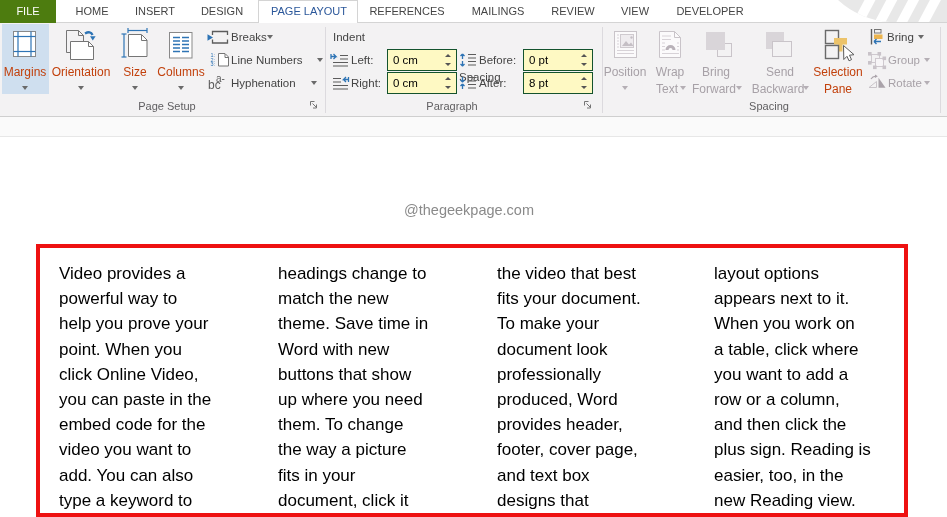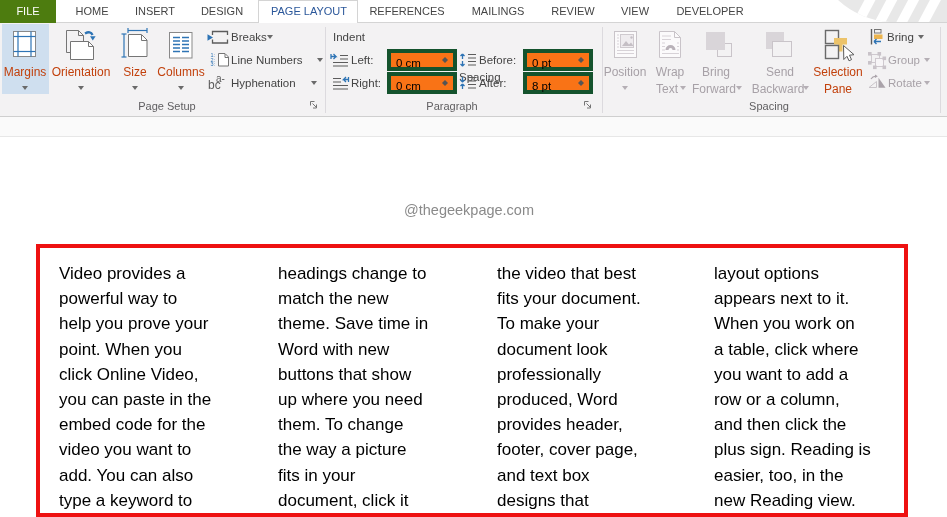--- a/index.html
+++ b/index.html
@@ -21,21 +21,21 @@
 .vsep { position:absolute; top:4px; width:1px; height:86px; background:#dcdade; }
 .gname { position:absolute; top:77px; font-size:11px; color:#5f5e60; transform:translateX(-50%); white-space:nowrap; }
 .biglabel { position:absolute; font-size:12px; color:#c2410c; transform:translateX(-50%); white-space:nowrap; }
 .biglabel.dis { color:#a7a1a7; }
 .smalltext { position:absolute; font-size:11.5px; color:#444; white-space:nowrap; }
 .smalltext.dis { color:#a7a1a7; }
 .downarr { position:absolute; width:0; height:0; border-left:3px solid transparent;
   border-right:3px solid transparent; border-top:4px solid #6a6a6a; transform:translateX(-50%); }
 .downarr.dis { border-top-color:#b5afb5; }
 #marginsbtn { position:absolute; left:2px; top:1px; width:47px; height:70px; background:#cfdfef; }
-.spin { position:absolute; width:70px; height:22px; background:#f97316; border:4px solid #14532d;
+.spin { position:absolute; width:70px; height:22px; background:#fef9c3; border:1px solid #14532d;
   font-size:11.5px; color:#000; line-height:20px; padding-left:5px; }
 .spin .up { position:absolute; right:5px; top:4px; width:0; height:0;
   border-left:3px solid transparent; border-right:3px solid transparent; border-bottom:3.5px solid #555; }
 .spin .dn { position:absolute; right:5px; bottom:4px; width:0; height:0;
   border-left:3px solid transparent; border-right:3px solid transparent; border-top:3.5px solid #555; }
 
 #ribline { position:absolute; left:0; top:116px; width:947px; height:1px; background:#cfcfcf; }
 #band { position:absolute; left:0; top:117px; width:947px; height:19px; background:#fafafa; }
 #bandline { position:absolute; left:0; top:136px; width:947px; height:1px; background:#e7e7e7; }
 

